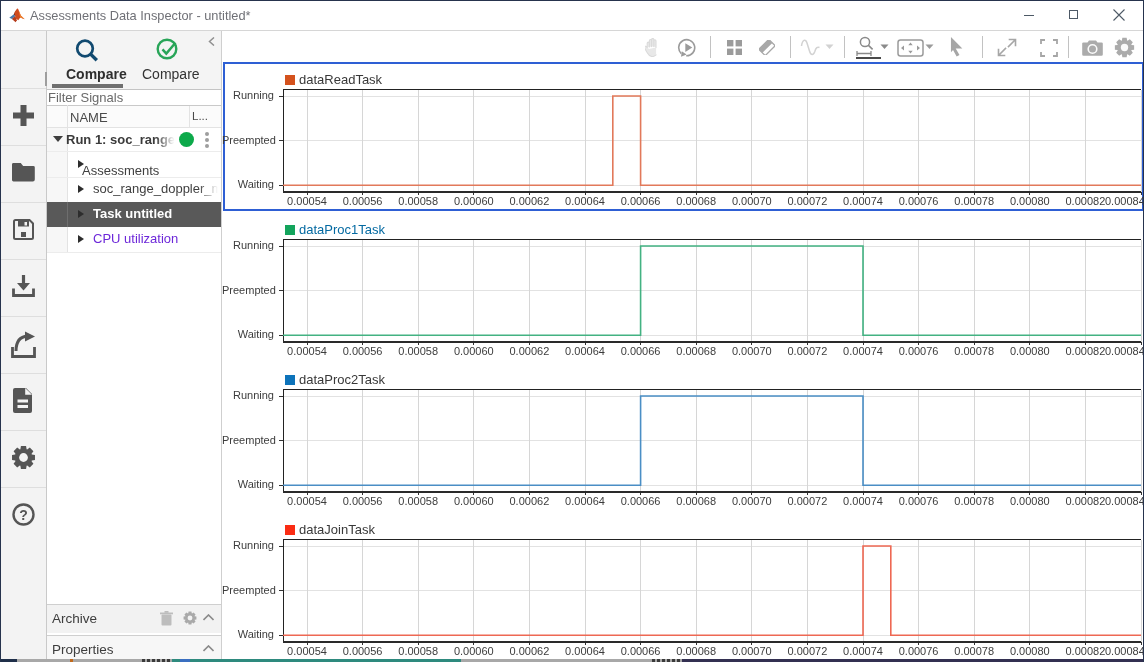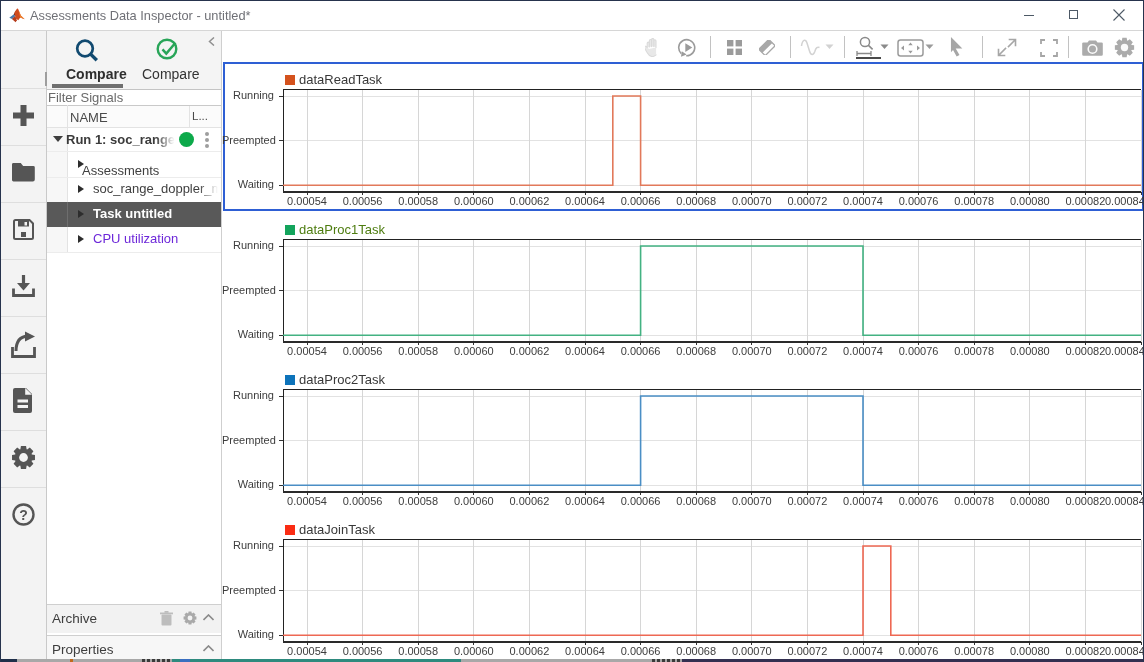--- a/index.html
+++ b/index.html
@@ -254,21 +254,21 @@
     <div style="position:absolute;left:557.4px;top:132.5px;width:56px;text-align:center;font-size:11px;color:#3c3c3c">0.00072</div>
     <div style="position:absolute;left:613.0px;top:132.5px;width:56px;text-align:center;font-size:11px;color:#3c3c3c">0.00074</div>
     <div style="position:absolute;left:668.6px;top:132.5px;width:56px;text-align:center;font-size:11px;color:#3c3c3c">0.00076</div>
     <div style="position:absolute;left:724.2px;top:132.5px;width:56px;text-align:center;font-size:11px;color:#3c3c3c">0.00078</div>
     <div style="position:absolute;left:779.8px;top:132.5px;width:56px;text-align:center;font-size:11px;color:#3c3c3c">0.00080</div>
     <div style="position:absolute;left:835.4px;top:132.5px;width:56px;text-align:center;font-size:11px;color:#3c3c3c">0.00082</div>
     <div style="position:absolute;left:883px;top:132.5px;width:37px;text-align:right;font-size:11px;color:#3c3c3c;white-space:nowrap">0.00084</div>
   </div>
 <div style="position:absolute;left:222px;top:212px;width:922px;height:150px">
     <div style="position:absolute;left:63px;top:13px;width:10px;height:10px;background:#13a45c"></div>
-    <div style="position:absolute;left:77px;top:10px;font-size:13px;color:#4d7c0f">dataProc1Task</div>
+    <div style="position:absolute;left:77px;top:10px;font-size:13px;color:#0369a1">dataProc1Task</div>
     <div style="position:absolute;left:0;top:27.0px;width:52px;text-align:right;font-size:11px;color:#3c3c3c">Running</div>
     <div style="position:absolute;left:0;top:71.6px;width:52px;text-align:right;font-size:11px;color:#3c3c3c">Preempted</div>
     <div style="position:absolute;left:0;top:116.2px;width:52px;text-align:right;font-size:11px;color:#3c3c3c">Waiting</div>
     <svg width="869" height="110" viewBox="0 0 869 110" style="position:absolute;left:53px;top:27px">
       <line x1="8" y1="7.0" x2="866.0" y2="7.0" stroke="#e2e2e2" stroke-width="1" shape-rendering="crispEdges"></line>
       <line x1="8" y1="51.6" x2="866.0" y2="51.6" stroke="#e2e2e2" stroke-width="1" shape-rendering="crispEdges"></line>
       <line x1="8" y1="96.2" x2="866.0" y2="96.2" stroke="#e2e2e2" stroke-width="1" shape-rendering="crispEdges"></line>
       <line x1="32.0" y1="0.5" x2="32.0" y2="102.8" stroke="#d6d6d6" stroke-width="1" shape-rendering="crispEdges"></line>
       <line x1="32.0" y1="102.8" x2="32.0" y2="105.8" stroke="#333" stroke-width="1" shape-rendering="crispEdges"></line>
       <line x1="87.6" y1="0.5" x2="87.6" y2="102.8" stroke="#d6d6d6" stroke-width="1" shape-rendering="crispEdges"></line>

